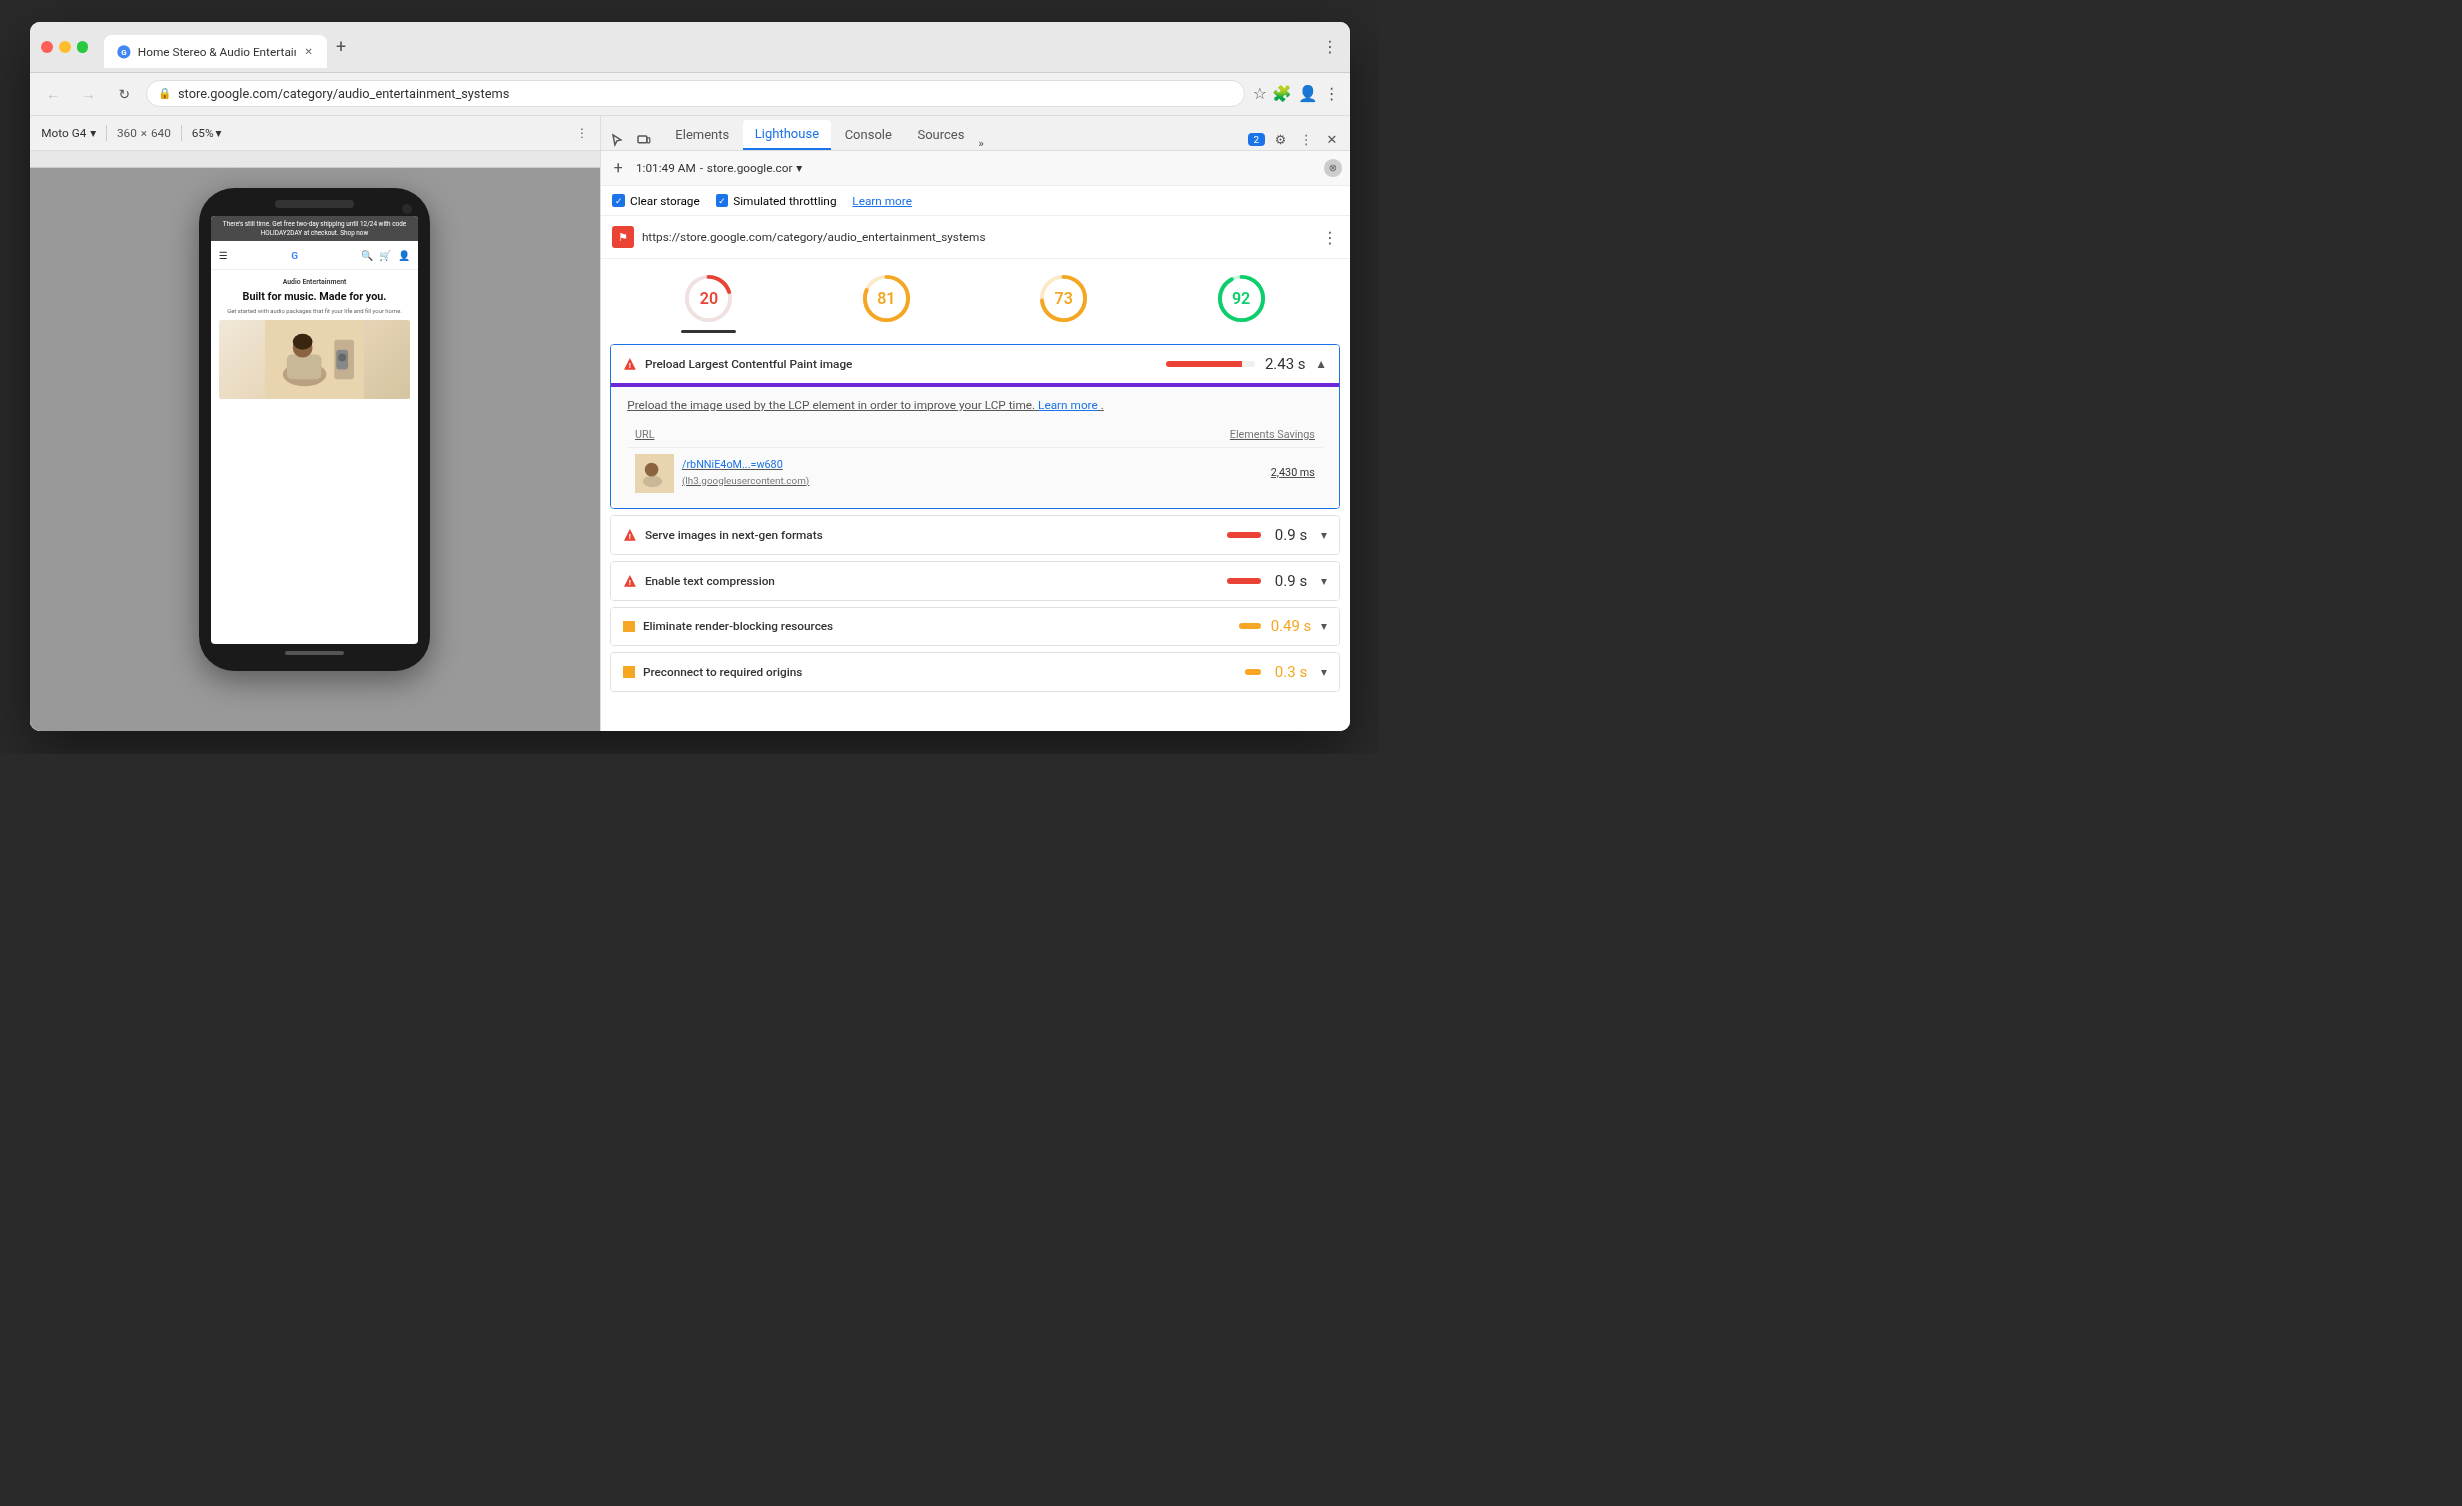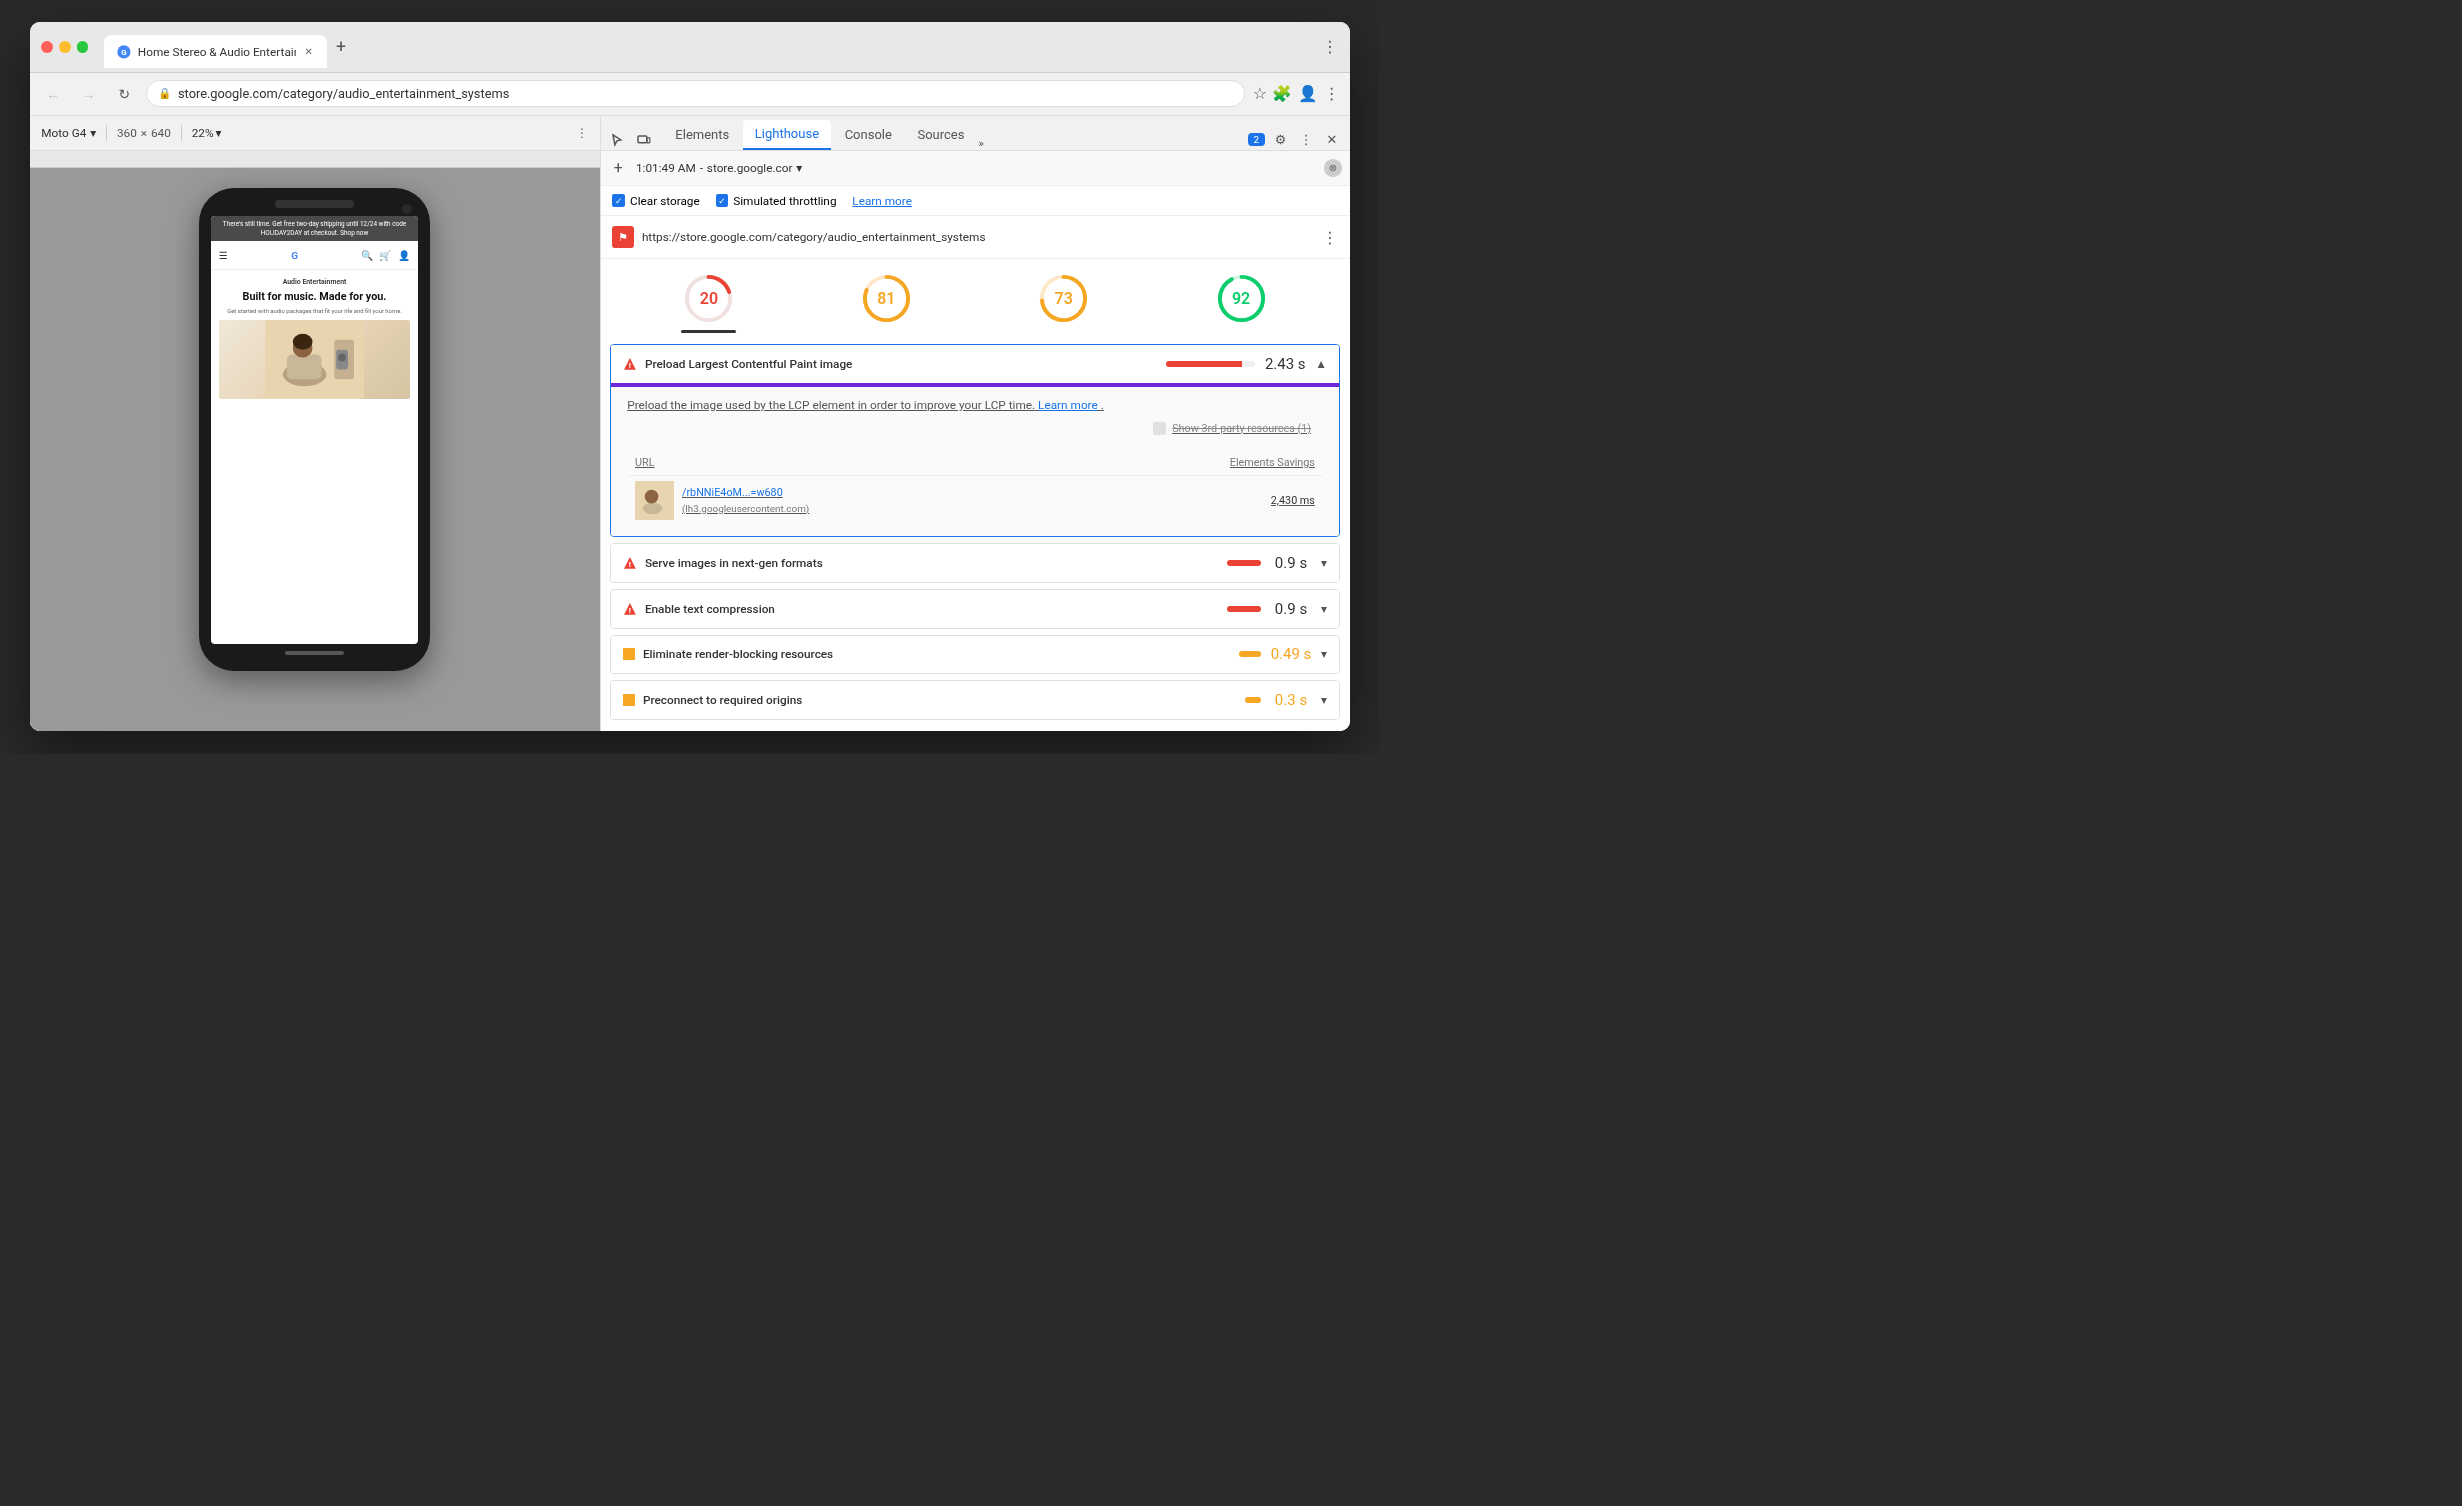--- a/index.html
+++ b/index.html
@@ -663,21 +663,21 @@
           <span>▾</span>
         </div>
         <div class="toolbar-divider"></div>
         <div class="dimensions">
           <span>360</span>
           <span>×</span>
           <span>640</span>
         </div>
         <div class="toolbar-divider"></div>
         <div class="zoom-select">
-          <span>22%</span>
+          <span>65%</span>
           <span>▾</span>
         </div>
         <span class="toolbar-dots">⋮</span>
       </div>
 
       <div class="ruler-row"></div>
 
       <div class="preview-area">
         <div class="phone">
           <div class="phone-notch"></div>
@@ -845,24 +845,20 @@
             <span class="audit-time">2.43 s</span>
             <span class="audit-chevron">▲</span>
           </div>
           <div class="audit-body">
             <p>
               <span>Preload the image used by the LCP element in order to improve your LCP time.</span>
               <span> </span>
               <span class="learn-more">Learn more</span>
               <span>.</span>
             </p>
-            <div class="show-3rd-party">
-              <div class="checkbox-grey"></div>
-              <span style="text-decoration:line-through;">Show 3rd-party resources (1)</span>
-            </div>
             <table class="audit-table">
               <thead>
                 <tr>
                   <th>URL</th>
                   <th class="right">Elements Savings</th>
                 </tr>
               </thead>
               <tbody>
                 <tr>
                   <td>

